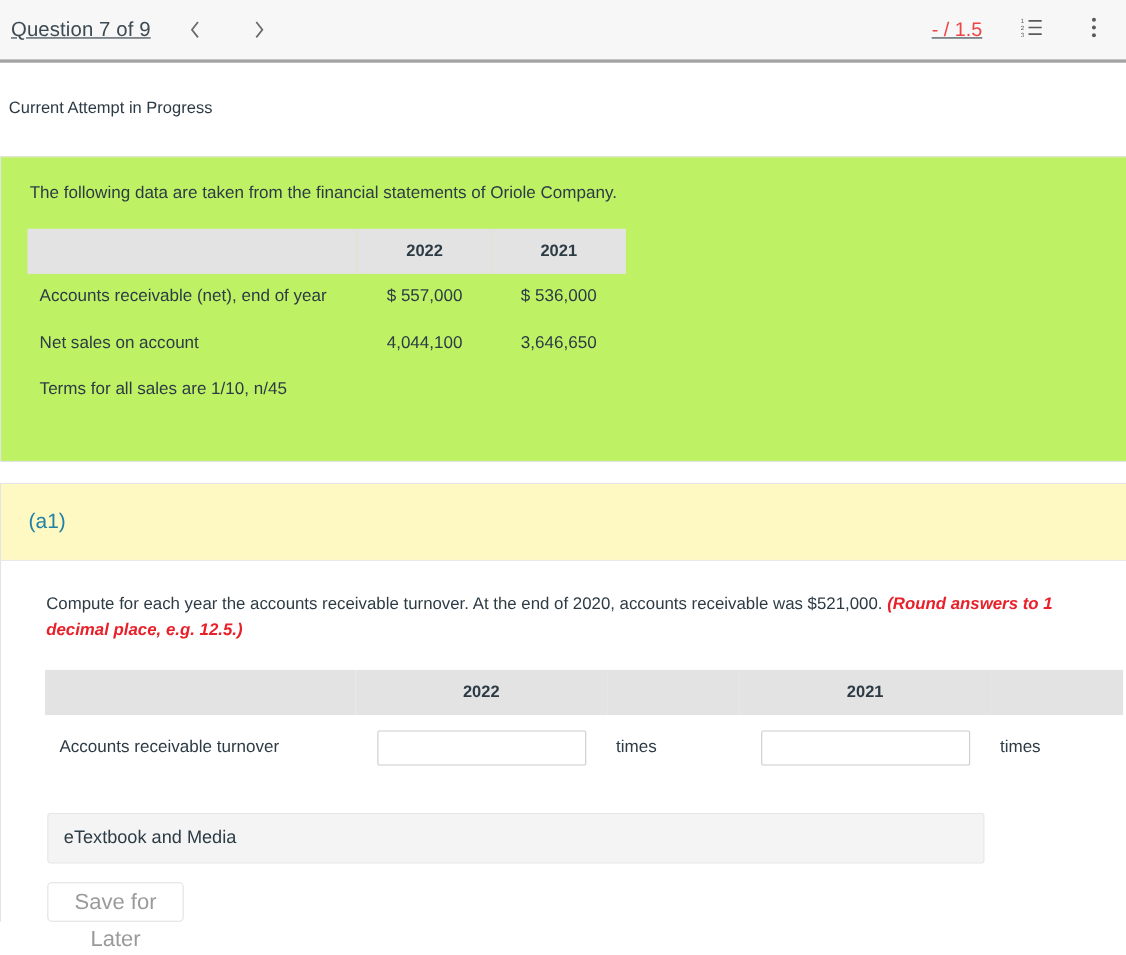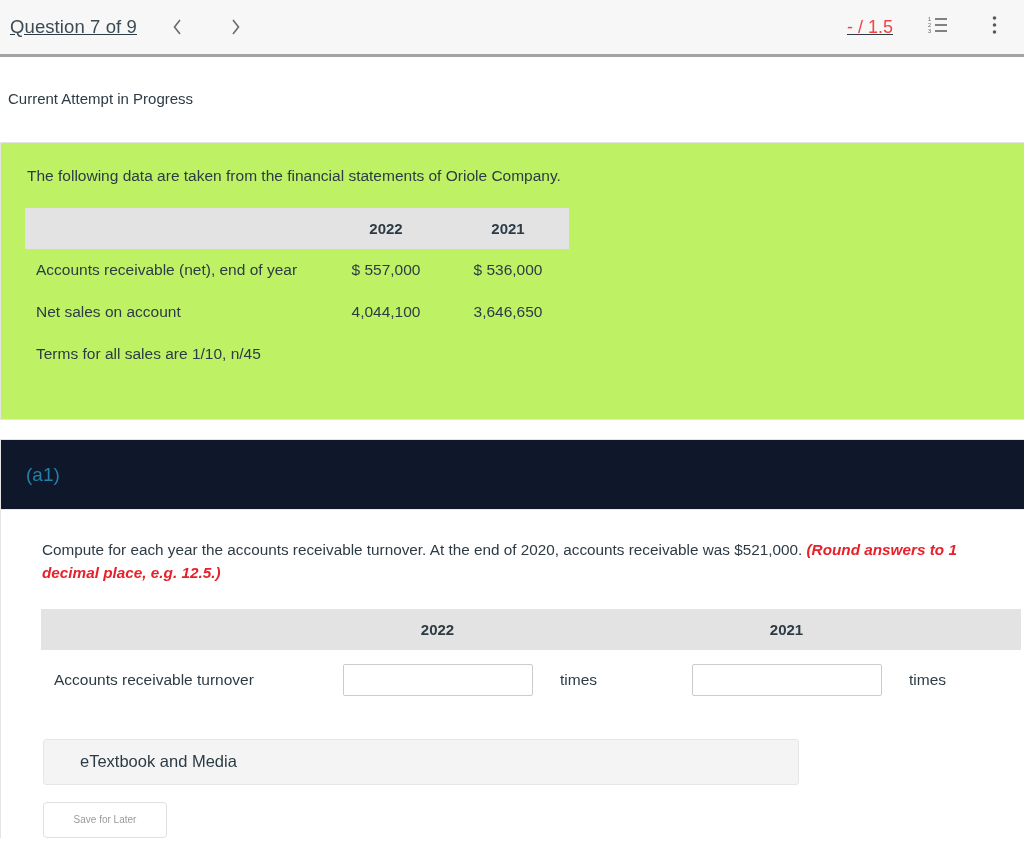--- a/index.html
+++ b/index.html
@@ -113,21 +113,21 @@
     vertical-align: middle;
   }
   .cell-label { text-align: left; padding-left: 11px !important; }
   .cell-num   { text-align: center; }
   .terms-row td { padding-left: 11px !important; height: 42px; }
 
   
   .part-gap { height: 19px; background: #ffffff; }
 
   .part-head {
-    background: #0f172a;
+    background: #fef9c3;
     border-top: 1px solid #e4e4e4;
     border-bottom: 1px solid #e9e9e9;
     border-left: 1px solid #e4e4e4;
     height: 71px;
     display: flex;
     align-items: center;
     padding-left: 25px;
   }
   .part-label {
     color: #2181a6;
@@ -187,43 +187,43 @@
     font-family: "Liberation Sans", sans-serif;
     font-size: 15px;
     color: #2d3b45;
     padding: 0 6px;
     outline: none;
   }
 
   
   .etext {
     margin: 28px 0 0 42px;
-    width: 756px;
+    width: 852px;
     height: 46px;
     background: #f4f4f4;
     border: 1px solid #e6e6e6;
     border-radius: 3px;
     display: flex;
     align-items: center;
-    padding-left: 36px;
+    padding-left: 14px;
     font-size: 16.5px;
     color: #2d3b45;
     cursor: pointer;
   }
   .footer-btns {
     margin: 17px 0 0 42px;
   }
   .btn-save {
     width: 124px;
     height: 36px;
     background: #ffffff;
     border: 1px solid #e0e0e0;
     border-radius: 4px;
     font-family: "Liberation Sans", sans-serif;
-    font-size: 10px;
+    font-size: 20px;
     color: #9a9a9a;
     cursor: pointer;
     text-align: center;
     line-height: 34px;
   }
 </style>
 </head>
 <body>
 
 <div class="toolbar">

